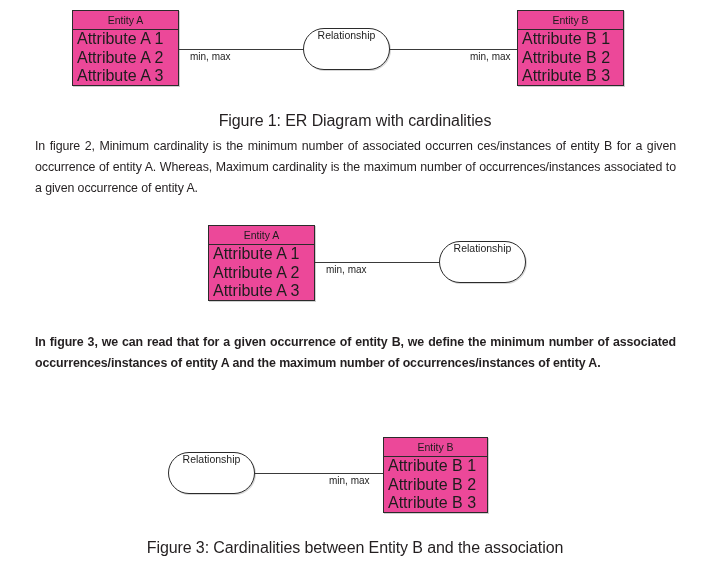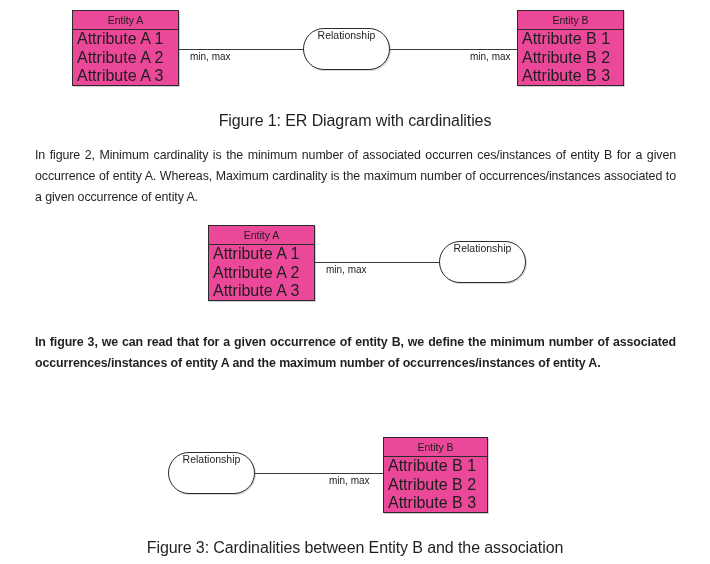--- a/index.html
+++ b/index.html
@@ -161,21 +161,21 @@
           <div class="entity-attr">Attribute B 2</div>
           <div class="entity-attr">Attribute B 3</div>
         </div>
       </div>
 
     </div>
   </div>
 
   <div class="caption" style="top:112px;">Figure 1: ER Diagram with cardinalities</div>
 
-  <div class="para" style="top:145px;">In figure 2,  Minimum cardinality is the minimum number of associated occurren ces/instances of entity B for a given occurrence of entity A. Whereas, Maximum cardinality is the maximum number of occurrences/instances associated to a given occurrence of entity A.</div>
+  <div class="para" style="top:136px;">In figure 2,  Minimum cardinality is the minimum number of associated occurren ces/instances of entity B for a given occurrence of entity A. Whereas, Maximum cardinality is the maximum number of occurrences/instances associated to a given occurrence of entity A.</div>
 
   <div class="figure" style="top:218px;height:90px;">
     <div class="fig-canvas" style="height:90px;">
 
       <div class="entity" style="left:208px; top:7px; width:107px; height:76px;">
         <div class="entity-title">Entity A</div>
         <div class="entity-attrs">
           <div class="entity-attr">Attribute A 1</div>
           <div class="entity-attr">Attribute A 2</div>
           <div class="entity-attr">Attribute A 3</div>

